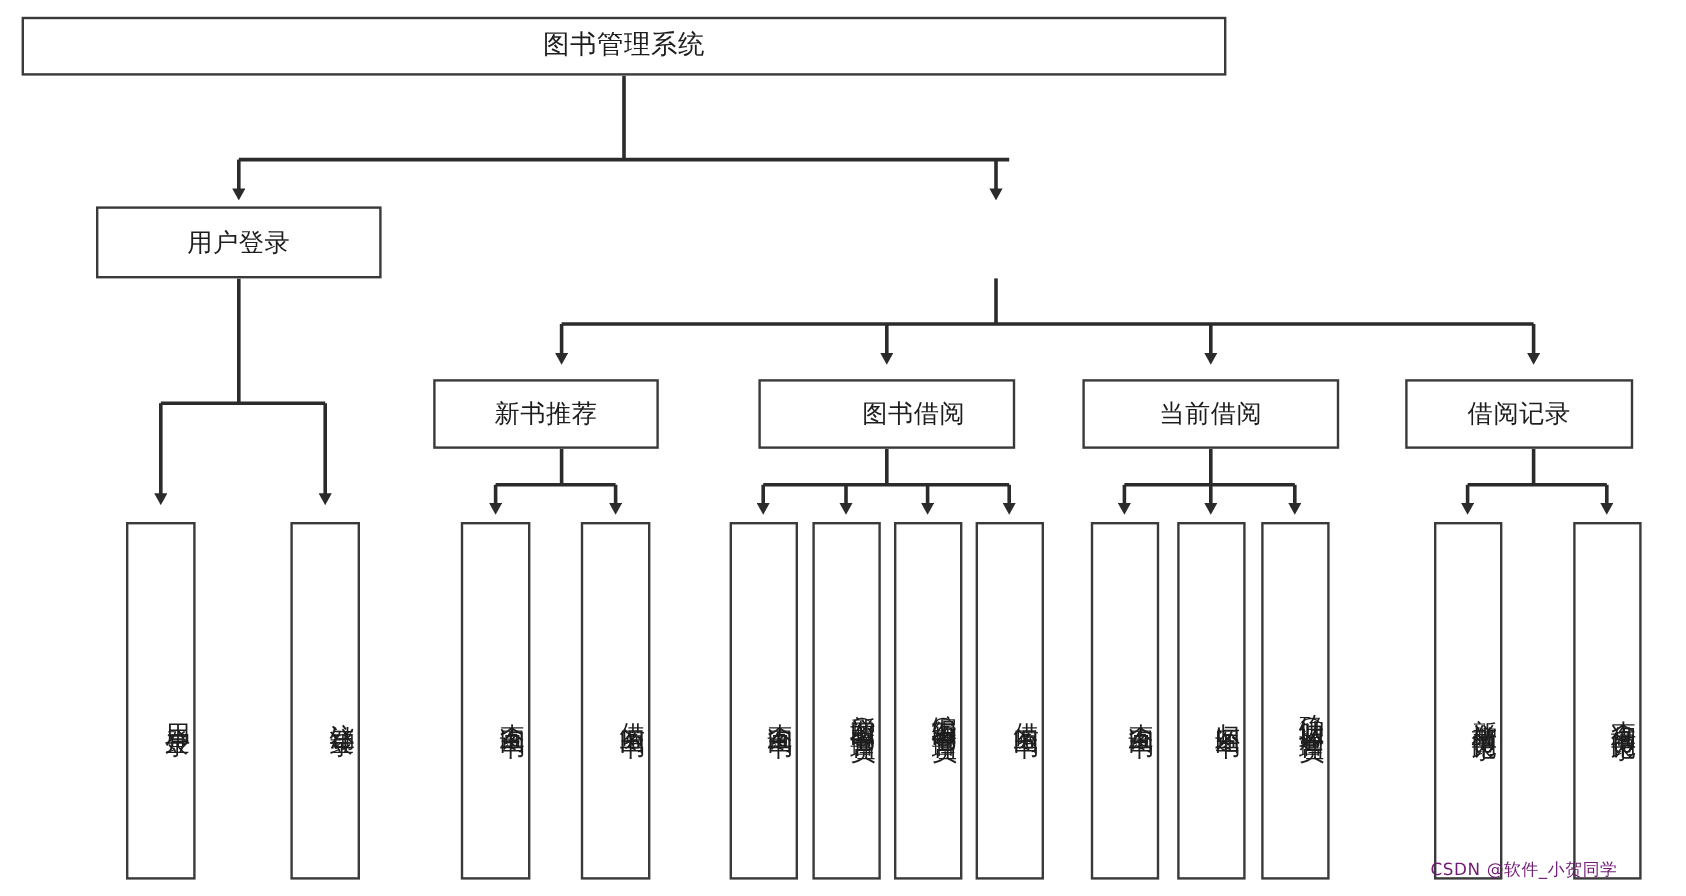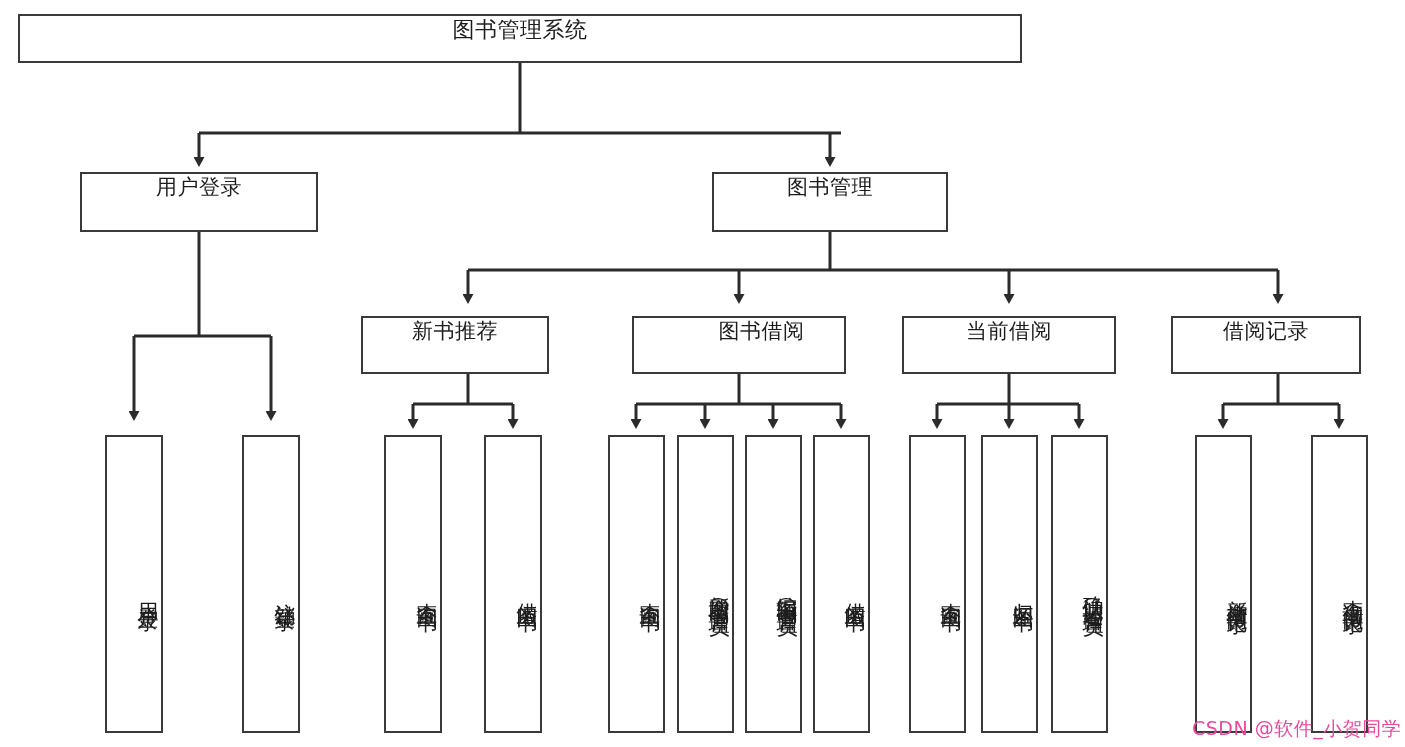--- a/index.html
+++ b/index.html
@@ -25,20 +25,21 @@
     width: 1405px;
     height: 747px;
     pointer-events: none;
   }
   .node {
     position: absolute;
     box-sizing: border-box;
     border: 2.5px solid #3a3a3a;
     background: #ffffff;
     display: flex;
+    align-items: center;
     justify-content: center;
     color: #1d1d1d;
     line-height: 1.28;
   }
   .node-h {
     font-size: 21px;
     letter-spacing: 0.5px;
   }
   .node.root {
     font-size: 22px;
@@ -52,22 +53,22 @@
     padding-top: 16px;
     letter-spacing: 3px;
   }
   .node-v .vtext {
     writing-mode: vertical-rl;
     text-orientation: upright;
     display: block;
   }
   .watermark {
     position: absolute;
-    font-size: 19px;
-    color: #ec4899;
+    font-size: 14px;
+    color: #701a75;
     white-space: nowrap;
     letter-spacing: 0.5px;
   }
 </style>
 </head>
 <body>
 
 <div id="canvas">
 
   <svg id="edges" viewBox="0 0 1405 747" xmlns="http://www.w3.org/2000/svg">
@@ -121,23 +122,20 @@
     </g>
   </svg>
 
   <div class="node node-h root" style="left:18px; top:14px; width:1004px; height:49px;">
     <span>图书管理系统</span>
   </div>
 
   <div class="node node-h" style="left:80px; top:172px; width:238px; height:60px;">
     <span>用户登录</span>
   </div>
-  <div class="node node-h" style="left:712px; top:172px; width:236px; height:60px;">
-    <span>图书管理</span>
-  </div>
 
   <div class="node node-h" style="left:361px; top:316px; width:188px; height:58px;">
     <span>新书推荐</span>
   </div>
   <div class="node node-h" style="left:632px; top:316px; width:214px; height:58px;padding-left:45px;">
     <span>图书借阅</span>
   </div>
   <div class="node node-h" style="left:902px; top:316px; width:214px; height:58px;">
     <span>当前借阅</span>
   </div>

